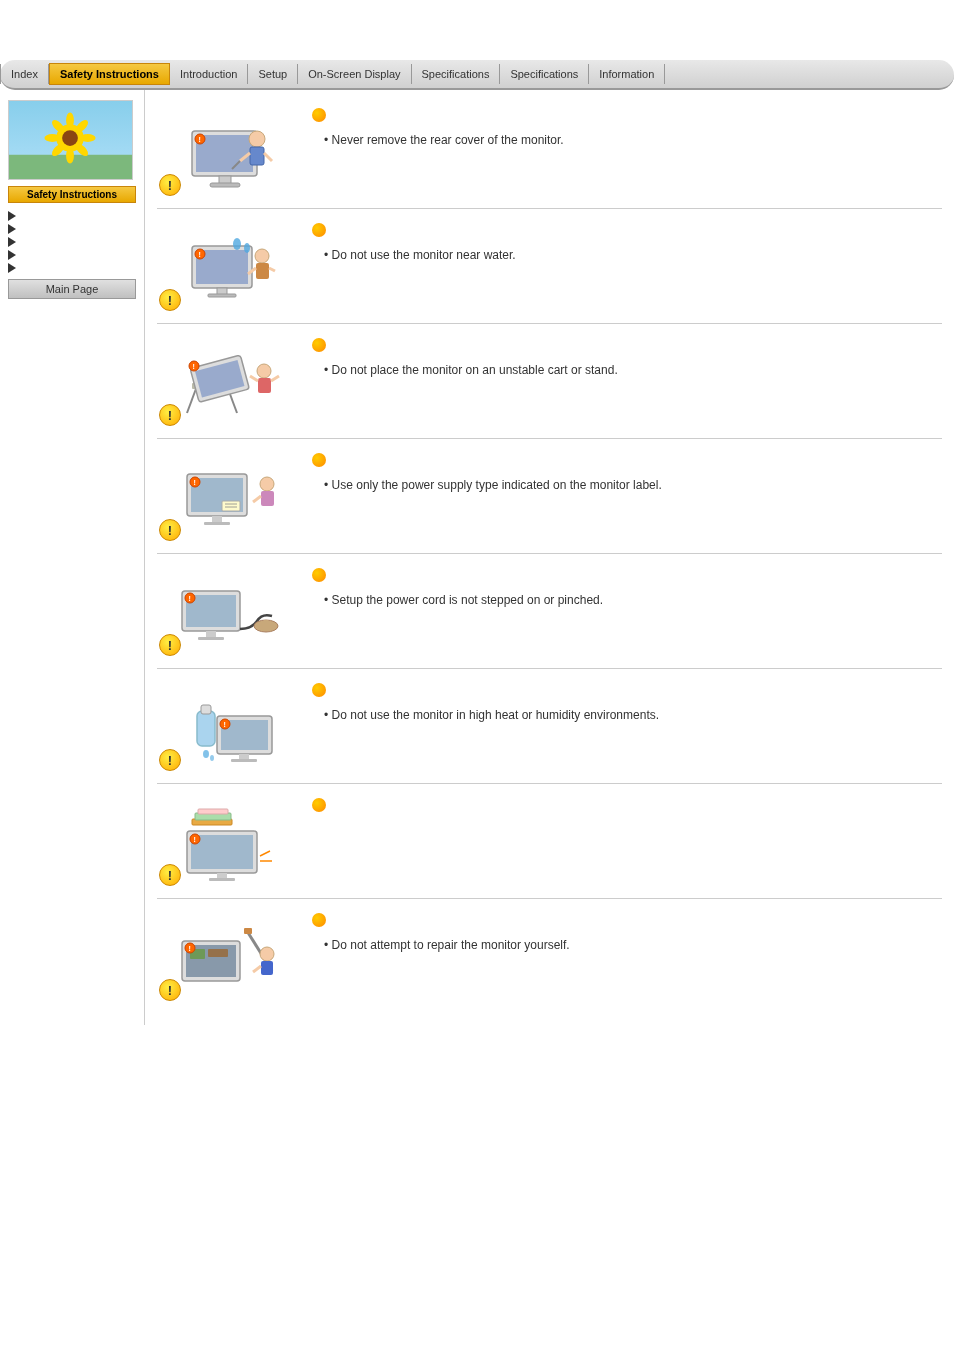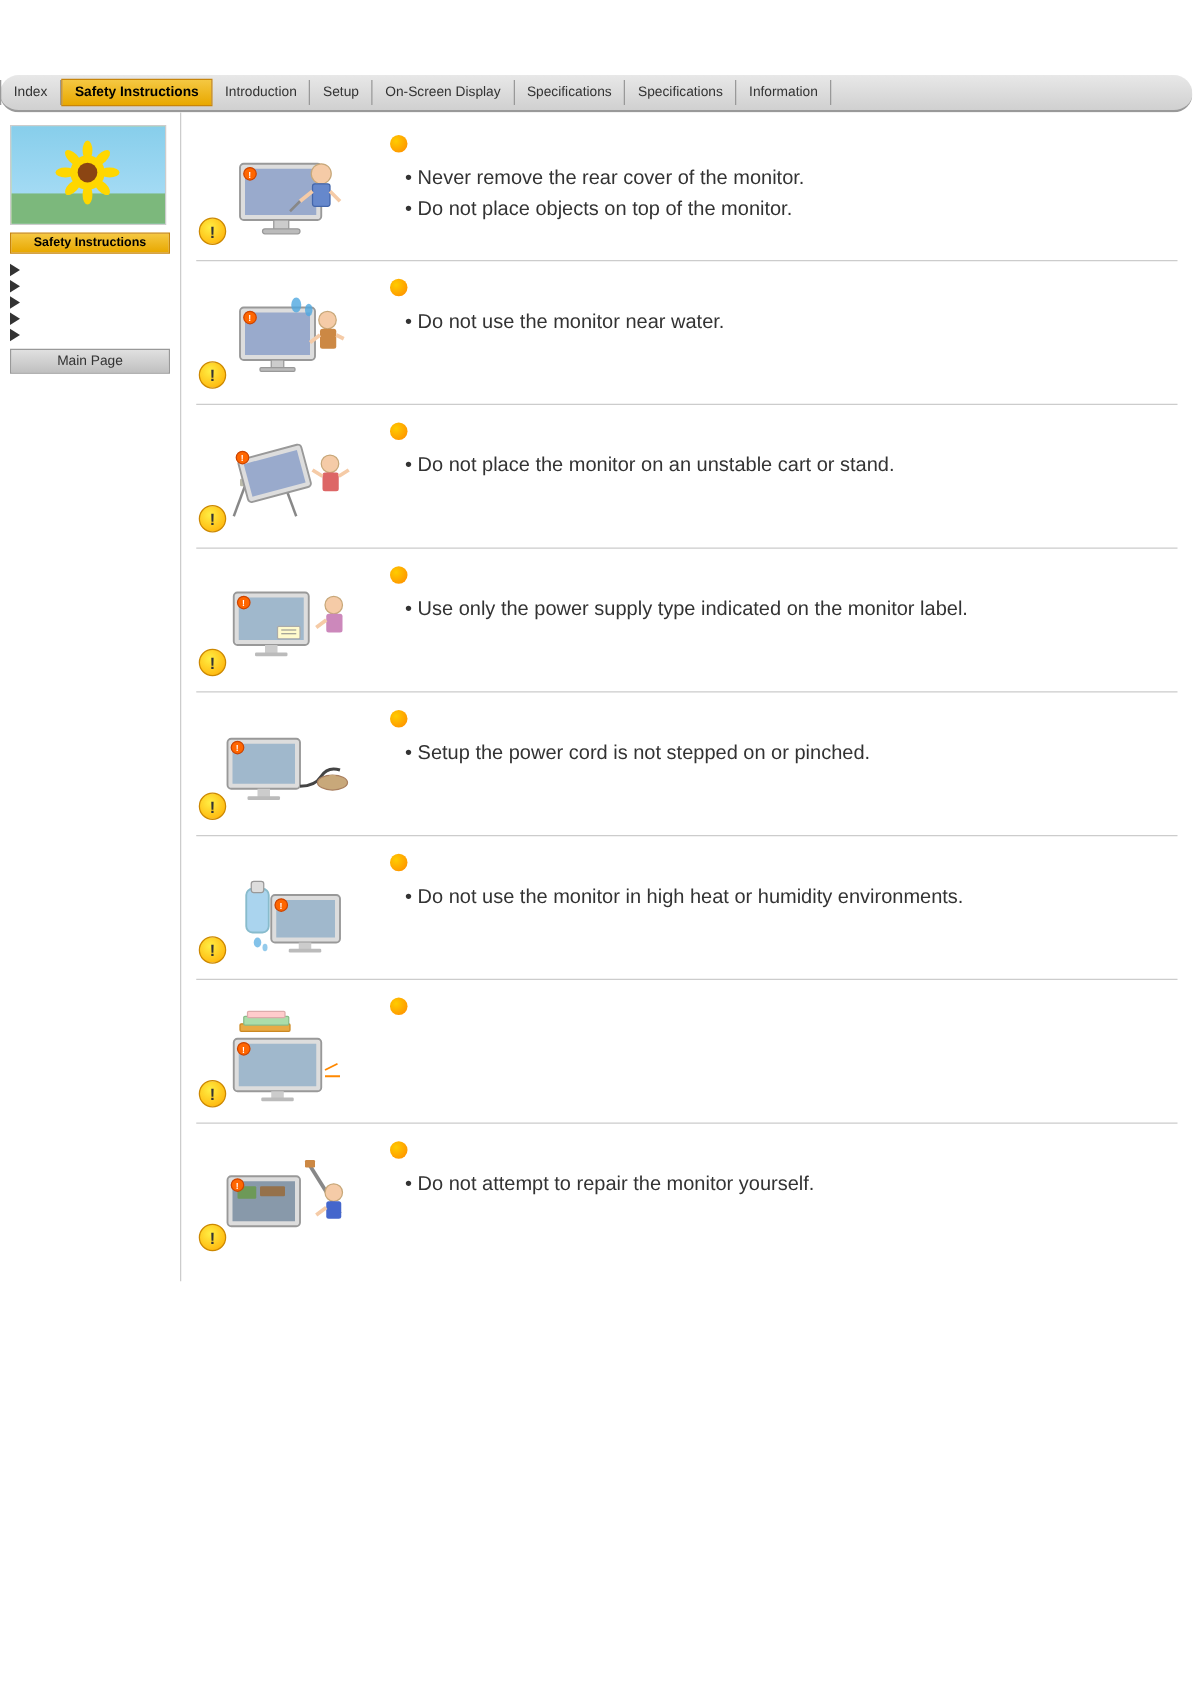--- a/index.html
+++ b/index.html
@@ -135,21 +135,21 @@
     .warning-dot {
       width: 14px;
       height: 14px;
       background: radial-gradient(circle at 35% 35%, #ffcc00, #ff8800);
       border-radius: 50%;
       display: inline-block;
       margin-bottom: 4px;
     }
     .bullet-text {
       margin: 3px 0 3px 12px;
-      font-size: 16px;
+      font-size: 12px;
       color: #333;
       line-height: 1.4;
     }
     .bullet-text::before {
       content: "• ";
     }
 
     
     .illus-svg {
       width: 130px;
@@ -257,21 +257,20 @@
           <line x1="78" y1="50" x2="70" y2="58" stroke="#888" stroke-width="2"></line>
 
           <circle cx="38" cy="28" r="5" fill="#ff6600" stroke="#cc4400" stroke-width="1"></circle>
           <text x="36.5" y="31" font-size="7" fill="white" font-weight="bold">!</text>
         </svg>
         <div class="warn-icon">!</div>
       </div>
       <div class="text-area">
         <div class="warning-dot"></div>
         <div class="bullet-text">Never remove the rear cover of the monitor.</div>
-        <div class="bullet-text">Do not place objects on top of the monitor.</div>
       </div>
     </div>
 
     <div class="safety-section">
       <div class="illustration">
         <svg class="illus-svg" viewBox="0 0 130 85">
 
           <rect x="30" y="20" width="60" height="42" rx="3" fill="#ddd" stroke="#999" stroke-width="1.5"></rect>
           <rect x="34" y="24" width="52" height="34" fill="#9ac"></rect>
           <rect x="55" y="62" width="10" height="7" fill="#ccc" stroke="#999" stroke-width="1"></rect>

